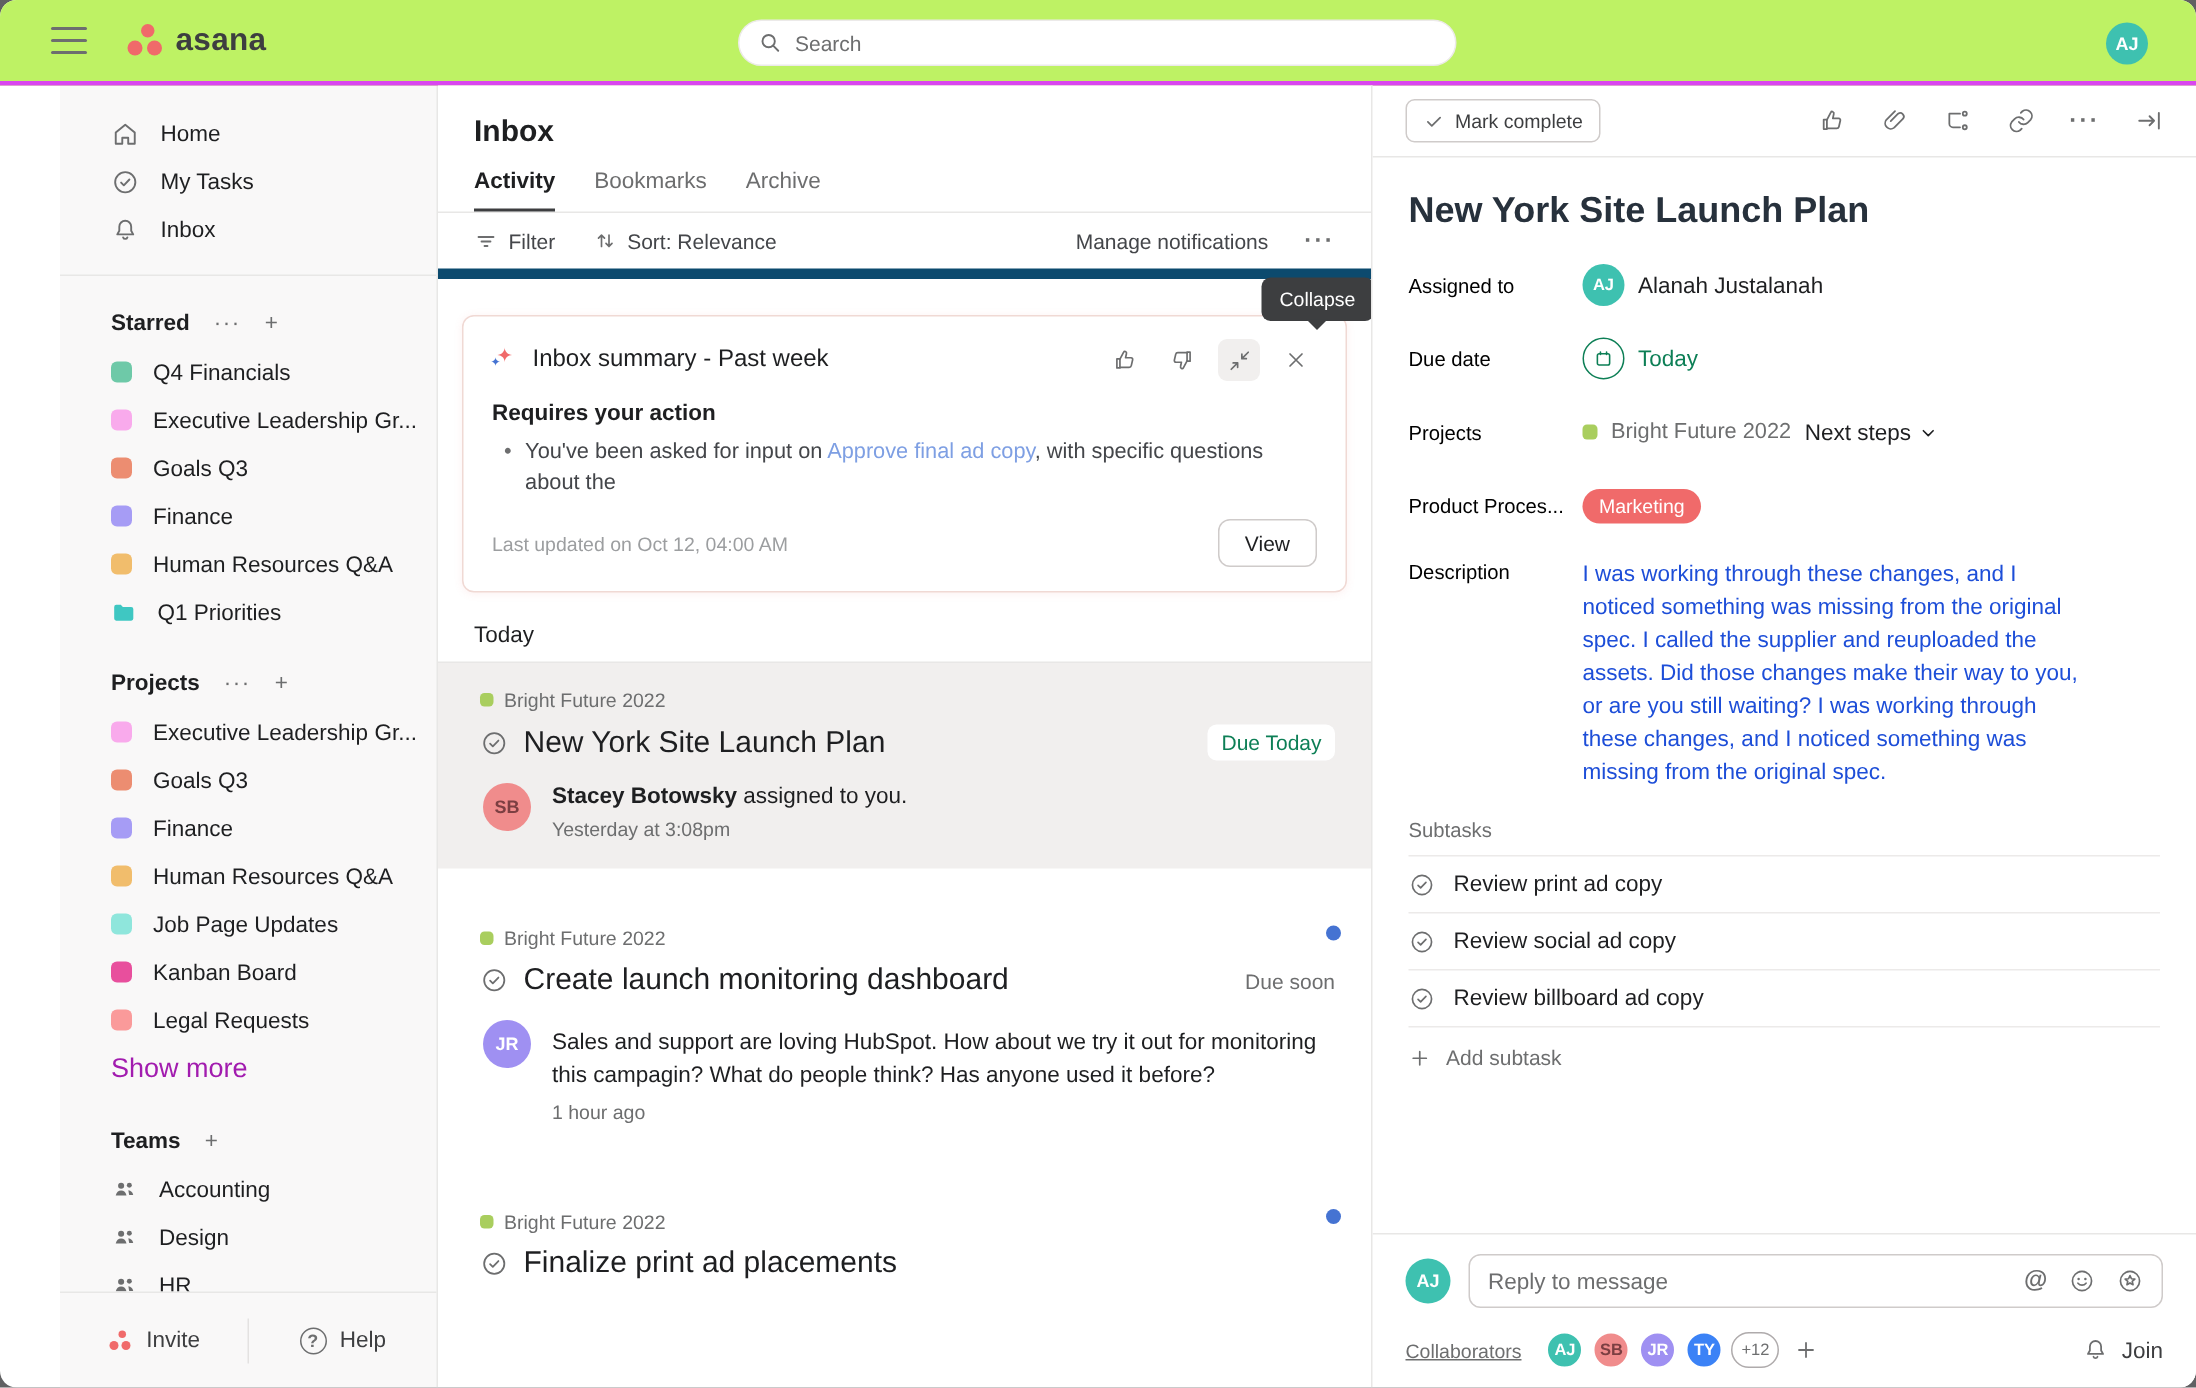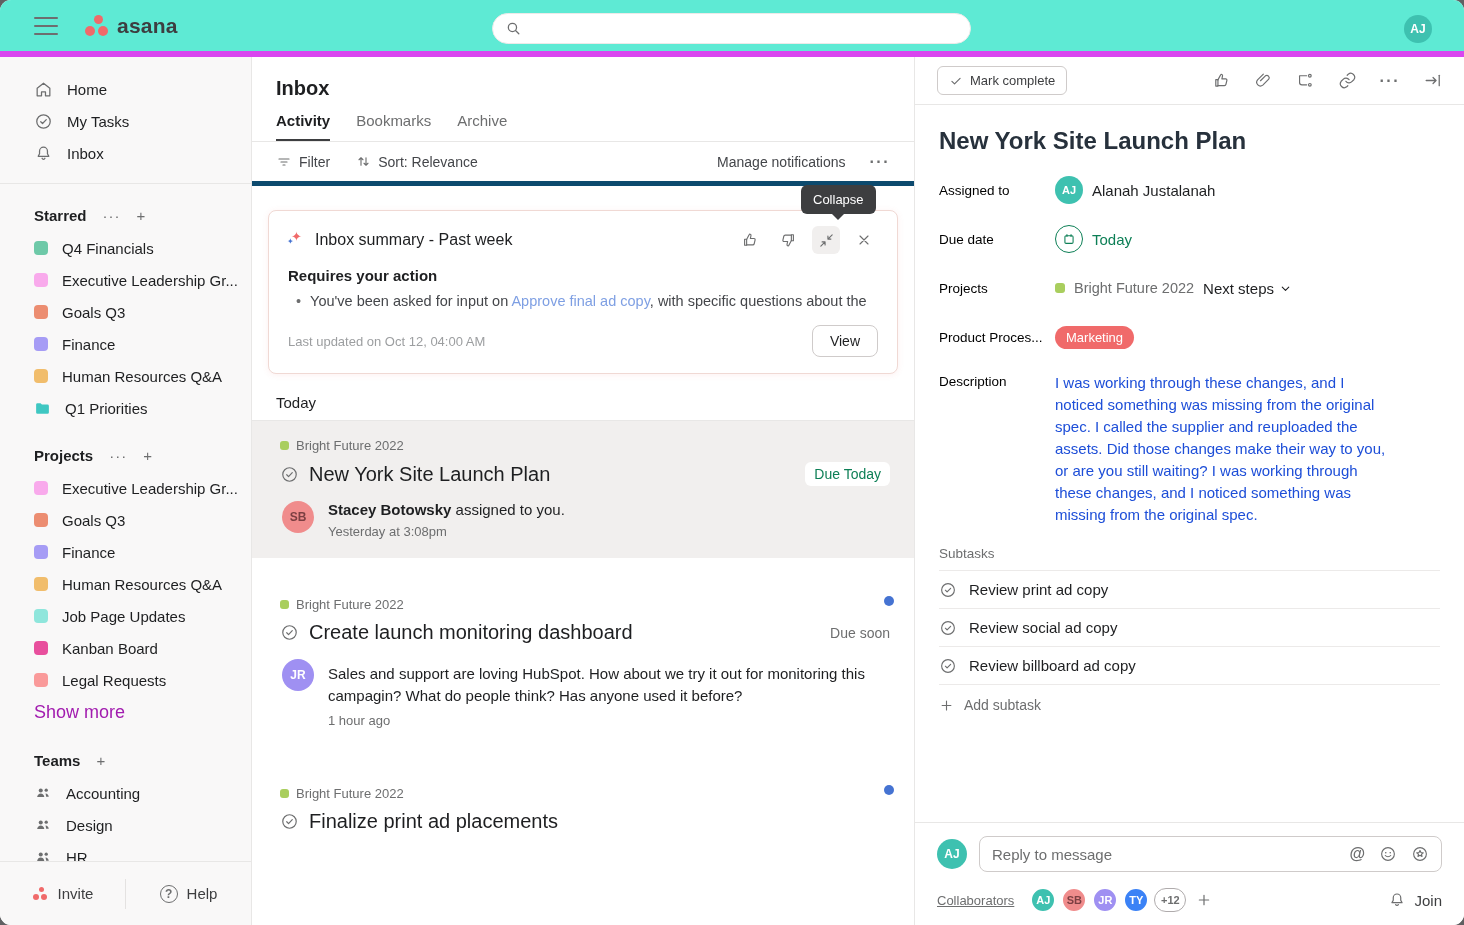--- a/index.html
+++ b/index.html
@@ -1,39 +1,39 @@
 <!DOCTYPE html>
 <html><head>
 <meta charset="utf-8">
 <style>
   * { margin:0; padding:0; box-sizing:border-box; }
   html,body { width:1464px; height:925px; overflow:hidden; }
   body { background:#606062; font-family:"Liberation Sans","DejaVu Sans",sans-serif; color:#1e1f21; }
   .window { width:1464px; height:925px; border-radius:11px; overflow:hidden; background:#fff; display:flex; flex-direction:column; }
 
   
-  .topbar { height:57px; background:#5eead4; border-bottom:6px solid #d946ef; display:flex; align-items:center; position:relative; flex:none; }
+  .topbar { height:57px; background:#bef264; border-bottom:3px solid #d946ef; display:flex; align-items:center; position:relative; flex:none; }
   .hamburger { width:24px; height:18px; margin-left:34px; display:flex; flex-direction:column; justify-content:space-between; cursor:pointer; }
   .hamburger span { height:2px; background:#6d6e6f; border-radius:2px; }
   .logo { display:flex; align-items:center; margin-left:24px; gap:7px; }
   .logo-dots { position:relative; width:28px; height:24px; }
   .logo-dots i { position:absolute; border-radius:50%; background:#f06a6a; }
   .logo-dots i:nth-child(1){ width:9px; height:9px; left:12px; top:1px; }
   .logo-dots i:nth-child(2){ width:10px; height:10px; left:3px; top:12px; }
   .logo-dots i:nth-child(3){ width:10px; height:10px; left:16px; top:12px; }
   .logo-word { font-size:21px; font-weight:600; color:#3d3e40; letter-spacing:.2px; }
   .search-pill { position:absolute; left:492px; top:13px; width:479px; height:31px; background:#fff; border:1px solid #eceae9; border-radius:16px; display:flex; align-items:center; padding:0 12px; gap:8px; color:#6d6e6f; }
   .search-pill svg { flex:none; }
   .search-pill input { border:none; outline:none; background:transparent; font-size:14px; color:#1e1f21; width:100%; font-family:inherit; }
   .search-pill input::placeholder { color:#6d6e6f; }
   .avatar { border-radius:50%; color:#fff; display:flex; align-items:center; justify-content:center; font-weight:600; flex:none; }
   .topbar .avatar { position:absolute; right:32px; top:15px; width:28px; height:28px; font-size:12px; }
 
   
-  .app { display:flex; flex:1; min-height:0; }
+  .app { display:flex; flex:1; min-height:0;margin-left:40px; }
 
   
   .sidebar { width:252px; flex:none; background:#f9f8f8; border-right:1px solid #e8e7e6; display:flex; flex-direction:column; }
   .side-scroll { flex:1; overflow:hidden; padding-top:16px; }
   .srow { display:flex; align-items:center; height:32px; padding:0 8px 0 34px; gap:14px; font-size:15px; color:#1e1f21; cursor:pointer; }
   .srow svg { color:#6d6e6f; flex:none; }
   .sdivider { border-top:1px solid #e8e7e6; margin:14px 0 14px 0; }
   .shead { display:flex; align-items:center; height:34px; padding:0 8px 0 34px; gap:16px; }
   .shead b { font-size:15px; font-weight:700; }
   .shead .mini { color:#6d6e6f; font-size:15px; letter-spacing:1px; cursor:pointer; }
@@ -50,21 +50,21 @@
   .mini-dots i:nth-child(3){ width:6px; height:6px; left:9px; top:7px; }
   .qmark { width:18px; height:18px; border:1.5px solid #6d6e6f; border-radius:50%; display:flex; align-items:center; justify-content:center; font-size:12px; color:#6d6e6f; font-weight:600; }
 
   
   .main { flex:1; min-width:0; background:#fff; display:flex; flex-direction:column; position:relative; overflow:hidden; border-right:1px solid #e8e7e6; }
   .main-header { padding:20px 24px 0 24px; border-bottom:1px solid #e8e7e6; flex:none; }
   .main-title { font-size:20px; font-weight:600; }
   .tabs { display:flex; gap:26px; margin-top:12px; }
   .tab { font-size:15px; color:#6d6e6f; padding-bottom:10px; cursor:pointer; border-bottom:2px solid transparent; }
   .tab.active { color:#1e1f21; font-weight:600; border-bottom-color:#3d3e40; }
-  .mtoolbar { height:44px; flex:none; display:flex; align-items:center; padding:0 24px; gap:26px; border-bottom:5px solid #0c4a6e; color:#3d3e40; font-size:14px; }
+  .mtoolbar { height:44px; flex:none; display:flex; align-items:center; padding:0 24px; gap:26px; border-bottom:7px solid #0c4a6e; color:#3d3e40; font-size:14px; }
   .tool { display:flex; align-items:center; gap:7px; cursor:pointer; color:#44464a; }
   .tool svg { color:#6d6e6f; }
   .mtool-right { margin-left:auto; display:flex; align-items:center; gap:24px; }
   .dots3 { color:#6d6e6f; font-size:16px; letter-spacing:1.5px; cursor:pointer; font-weight:700; }
 
   
   .card-wrap { padding:24px 16px 0 16px; flex:none; }
   .sum-card { border:1px solid #f0d9d4; border-radius:8px; box-shadow:0 1px 6px rgba(240,106,106,.10); padding:15px 19px 16px 19px; background:#fff; }
   .sum-head { display:flex; align-items:center; gap:9px; }
   .sparkle { position:relative; width:18px; height:18px; flex:none; }
@@ -135,21 +135,21 @@
   .d-footer { flex:none; border-top:1px solid #e8e7e6; padding:13px 22px 12px 22px; }
   .reply-row { display:flex; align-items:center; gap:12px; }
   .reply-row .avatar { width:30px; height:30px; font-size:12px; }
   .reply-box { flex:1; border:1px solid #cfcbca; border-radius:8px; height:36px; display:flex; align-items:center; padding:0 12px; gap:14px; }
   .reply-box input { border:none; outline:none; flex:1; font-size:15px; font-family:inherit; color:#1e1f21; }
   .reply-box input::placeholder { color:#6d6e6f; }
   .reply-box .ric { color:#6d6e6f; display:flex; cursor:pointer; }
   .collab-row { display:flex; align-items:center; margin-top:15px; }
   .collab-label { font-size:13px; color:#6d6e6f; margin-right:16px;text-decoration:underline; }
   .collab-row .avatar { width:26px; height:26px; font-size:11px; margin-right:5px; border:2px solid #fff; }
-  .count-pill { min-width:32px; height:24px; border:1px solid #afabac; border-radius:12px; background:#fff; color:#6d6e6f; font-size:11px; display:flex; align-items:center; justify-content:center; margin-right:10px;font-weight:bold; }
+  .count-pill { min-width:32px; height:24px; border:1px solid #afabac; border-radius:12px; background:#fff; color:#6d6e6f; font-size:11px; display:flex; align-items:center; justify-content:center; margin-right:10px; }
   .plus-ic { color:#6d6e6f; cursor:pointer; display:flex; }
   .join { margin-left:auto; display:flex; align-items:center; gap:8px; font-size:15px; color:#3d3e40; cursor:pointer; }
   .join svg { color:#6d6e6f; }
 </style>
 </head>
 <body>
 
 <div class="window">
 
   <div class="topbar">
@@ -164,20 +164,21 @@
           <i></i>
           <i></i>
         </span>
       <span class="logo-word">asana</span>
     </div>
     <div class="search-pill">
       <svg width="17" height="17" viewBox="0 0 24 24" fill="none" stroke="#6d6e6f" stroke-width="1.8" stroke-linecap="round">
           <circle cx="10.5" cy="10.5" r="5.8"></circle>
           <path d="m15.2 15.2 4.3 4.3"></path>
         </svg>
+      <input placeholder="Search" style="">
     </div>
     <div class="avatar" style="background-color: rgb(62, 193, 176);">AJ</div>
   </div>
 
   <div class="app">
 
     <div class="sidebar">
       <div class="side-scroll">
         <div class="srow">
           <svg width="19" height="19" viewBox="0 0 24 24" fill="none" stroke="currentColor" stroke-width="1.6" stroke-linejoin="round">

